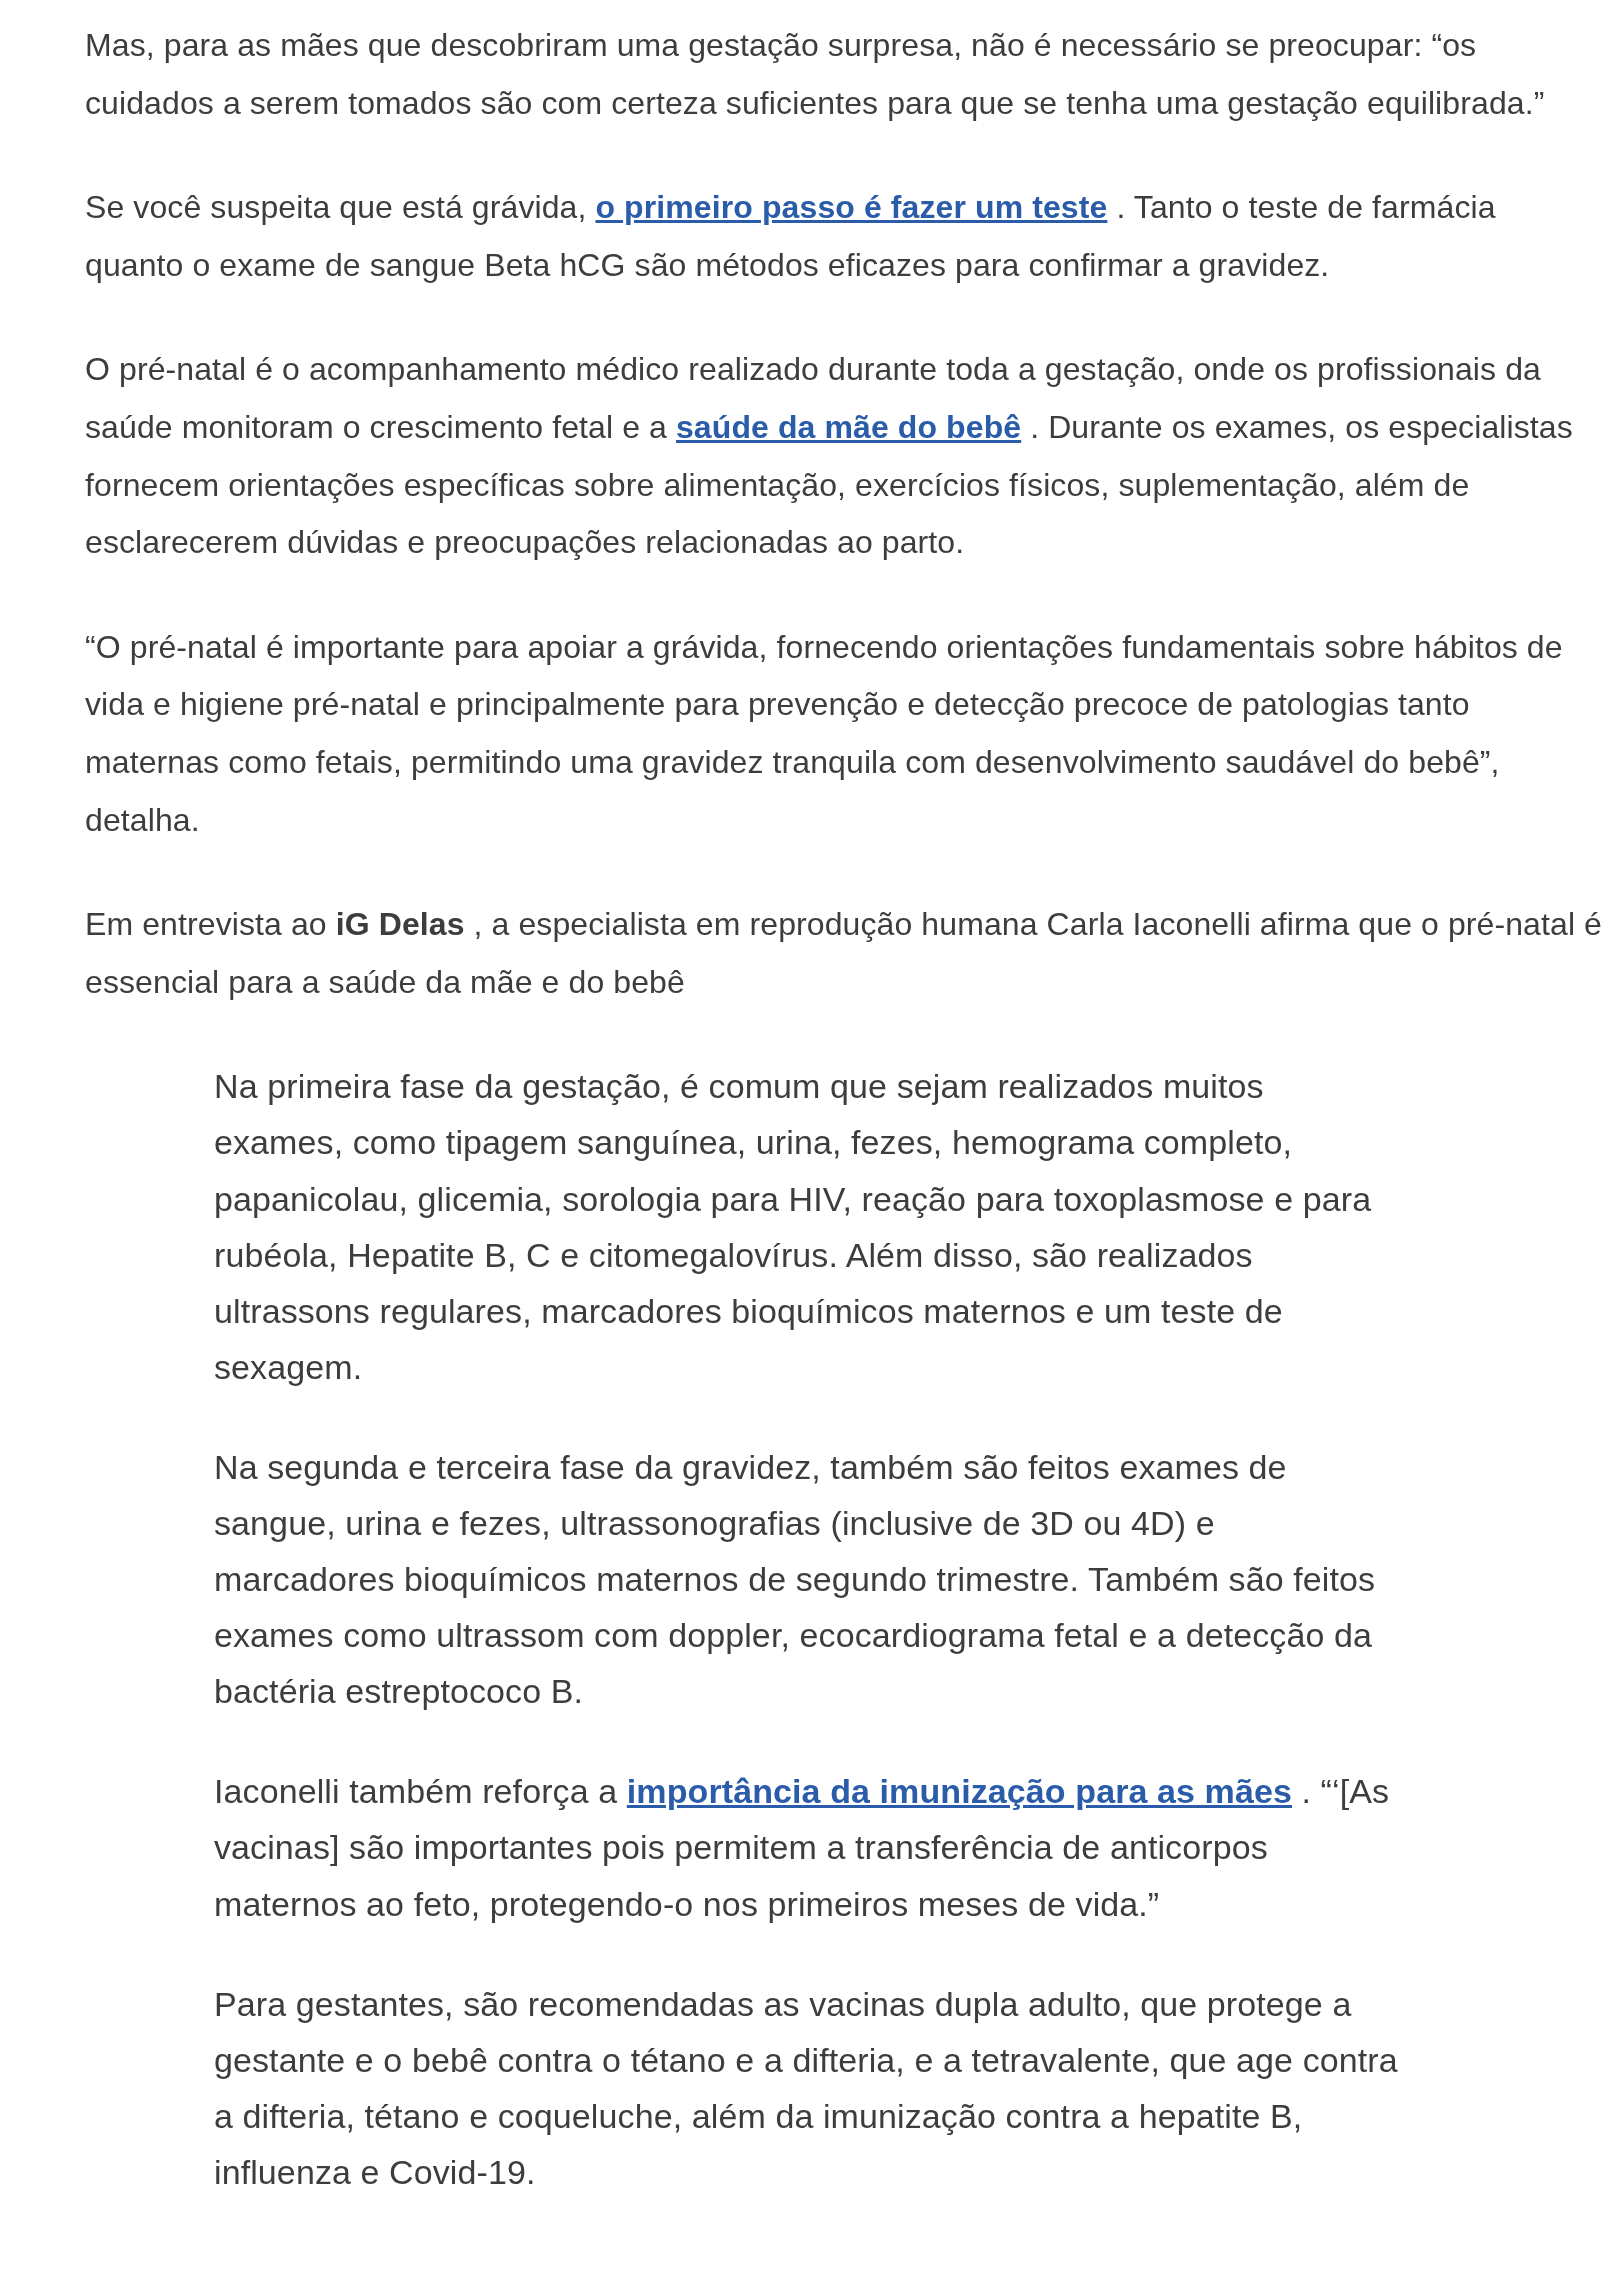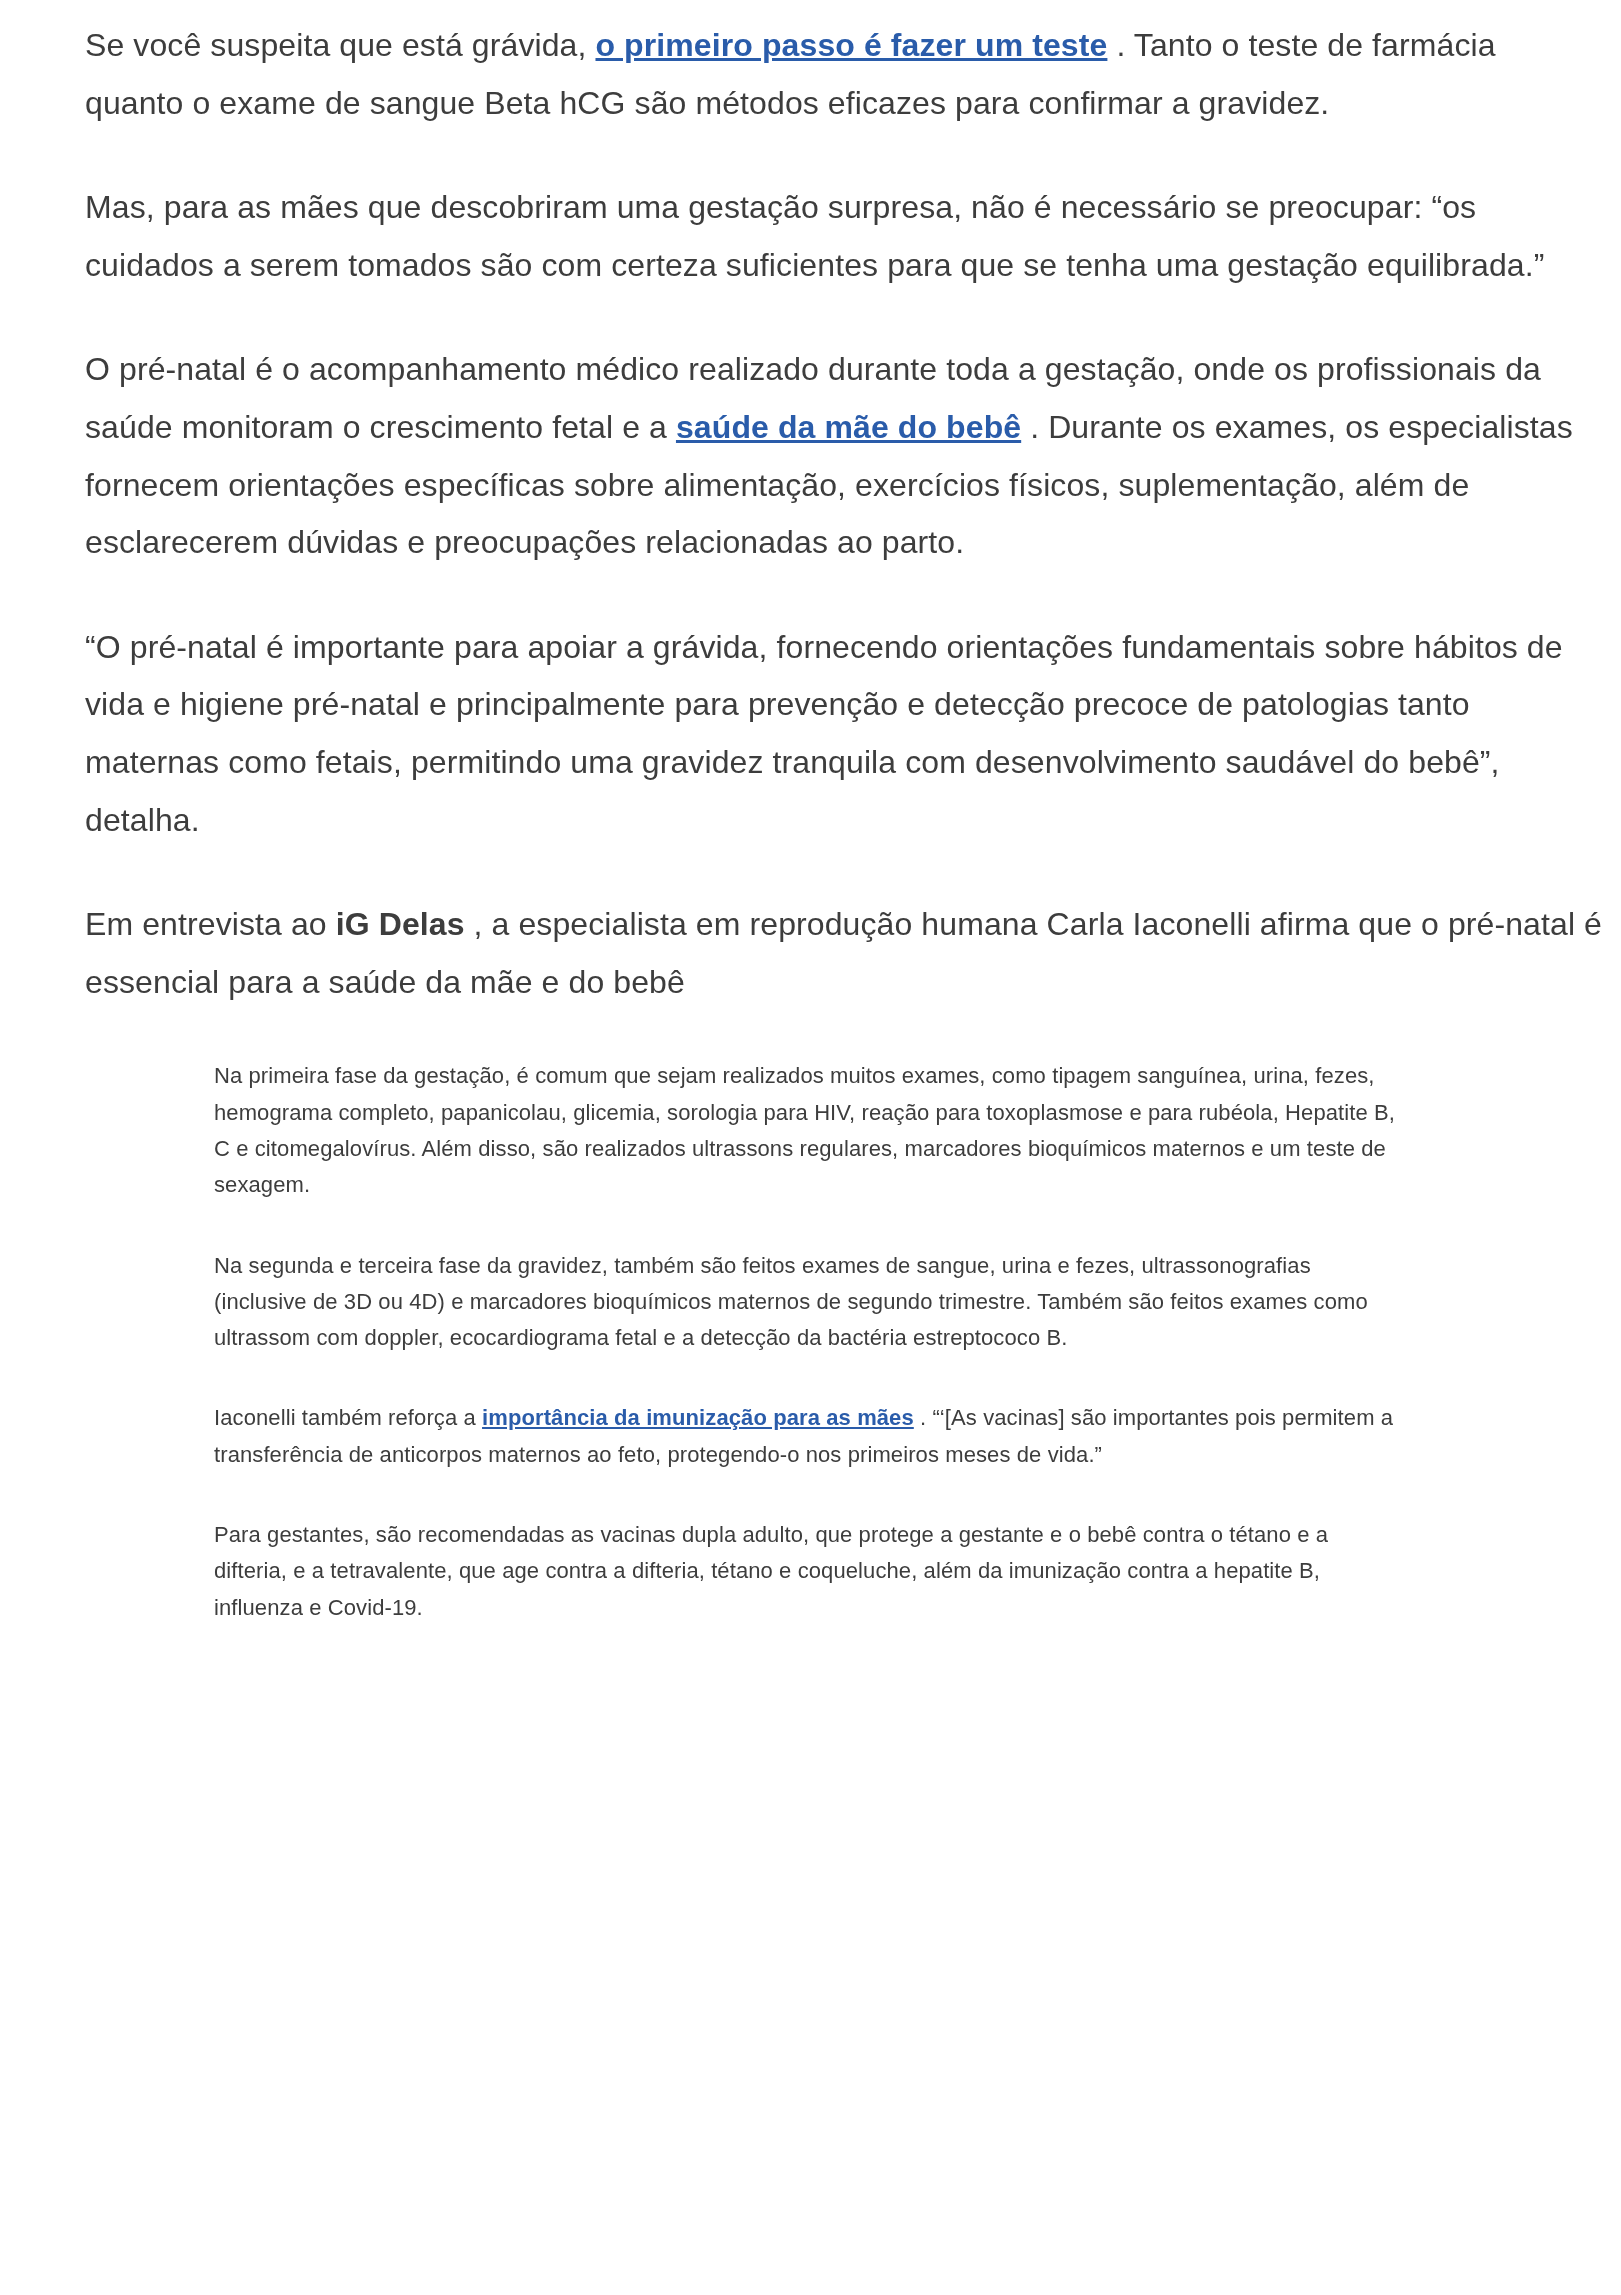--- a/index.html
+++ b/index.html
@@ -43,37 +43,37 @@
   }
   span.bold-run {
     font-weight: 700;
   }
   .quote {
     margin-top: 38px;
     margin-left: 129px;
     width: 1184px;
   }
   .quote p.body-para {
-    font-size: 22px;
+    font-size: 34px;
     line-height: 1.65;
     letter-spacing: 0.1px;
     margin: 0 0 44px 0;
     font-weight: 400;
   }
   .quote p.body-para:last-child {
     margin-bottom: 0;
   }
 </style>
 </head>
 <body>
 
 <main class="article">
   <section class="content">
+      <p class="body-para"><span class="text-run">Mas, para as mães que descobriram uma gestação surpresa, não é necessário se preocupar: “os cuidados a serem tomados são com certeza suficientes para que se tenha uma gestação equilibrada.”</span></p>
       <p class="body-para"><span class="text-run">Se você suspeita que está grávida, </span><a href="#" class="inline-link">o primeiro passo é fazer um teste</a><span class="text-run"> . Tanto o teste de farmácia quanto o exame de sangue Beta hCG são métodos eficazes para confirmar a gravidez.</span></p>
-      <p class="body-para"><span class="text-run">Mas, para as mães que descobriram uma gestação surpresa, não é necessário se preocupar: “os cuidados a serem tomados são com certeza suficientes para que se tenha uma gestação equilibrada.”</span></p>
       <p class="body-para"><span class="text-run">O pré-natal é o acompanhamento médico realizado durante toda a gestação, onde os profissionais da saúde monitoram o crescimento fetal e a </span><a href="#" class="inline-link">saúde da mãe do bebê</a><span class="text-run"> . Durante os exames, os especialistas fornecem orientações específicas sobre alimentação, exercícios físicos, suplementação, além de esclarecerem dúvidas e preocupações relacionadas ao parto.</span></p>
       <p class="body-para"><span class="text-run">“O pré-natal é importante para apoiar a grávida, fornecendo orientações fundamentais sobre hábitos de vida e higiene pré-natal e principalmente para prevenção e detecção precoce de patologias tanto maternas como fetais, permitindo uma gravidez tranquila com desenvolvimento saudável do bebê”, detalha.</span></p>
       <p class="body-para"><span class="text-run">Em entrevista ao </span><span class="bold-run">iG Delas</span><span class="text-run"> , a especialista em reprodução humana Carla Iaconelli afirma que o pré-natal é essencial para a saúde da mãe e do bebê</span></p>
     </section>
   <section class="quote">
       <p class="body-para"><span class="text-run">Na primeira fase da gestação, é comum que sejam realizados muitos exames, como tipagem sanguínea, urina, fezes, hemograma completo, papanicolau, glicemia, sorologia para HIV, reação para toxoplasmose e para rubéola, Hepatite B, C e citomegalovírus. Além disso, são realizados ultrassons regulares, marcadores bioquímicos maternos e um teste de sexagem.</span></p>
       <p class="body-para"><span class="text-run">Na segunda e terceira fase da gravidez, também são feitos exames de sangue, urina e fezes, ultrassonografias (inclusive de 3D ou 4D) e marcadores bioquímicos maternos de segundo trimestre. Também são feitos exames como ultrassom com doppler, ecocardiograma fetal e a detecção da bactéria estreptococo B.</span></p>
       <p class="body-para"><span class="text-run">Iaconelli também reforça a </span><a href="#" class="inline-link">importância da imunização para as mães</a><span class="text-run"> . “‘[As vacinas] são importantes pois permitem a transferência de anticorpos maternos ao feto, protegendo-o nos primeiros meses de vida.”</span></p>
       <p class="body-para"><span class="text-run">Para gestantes, são recomendadas as vacinas dupla adulto, que protege a gestante e o bebê contra o tétano e a difteria, e a tetravalente, que age contra a difteria, tétano e coqueluche, além da imunização contra a hepatite B, influenza e Covid-19.</span></p>
     </section>

